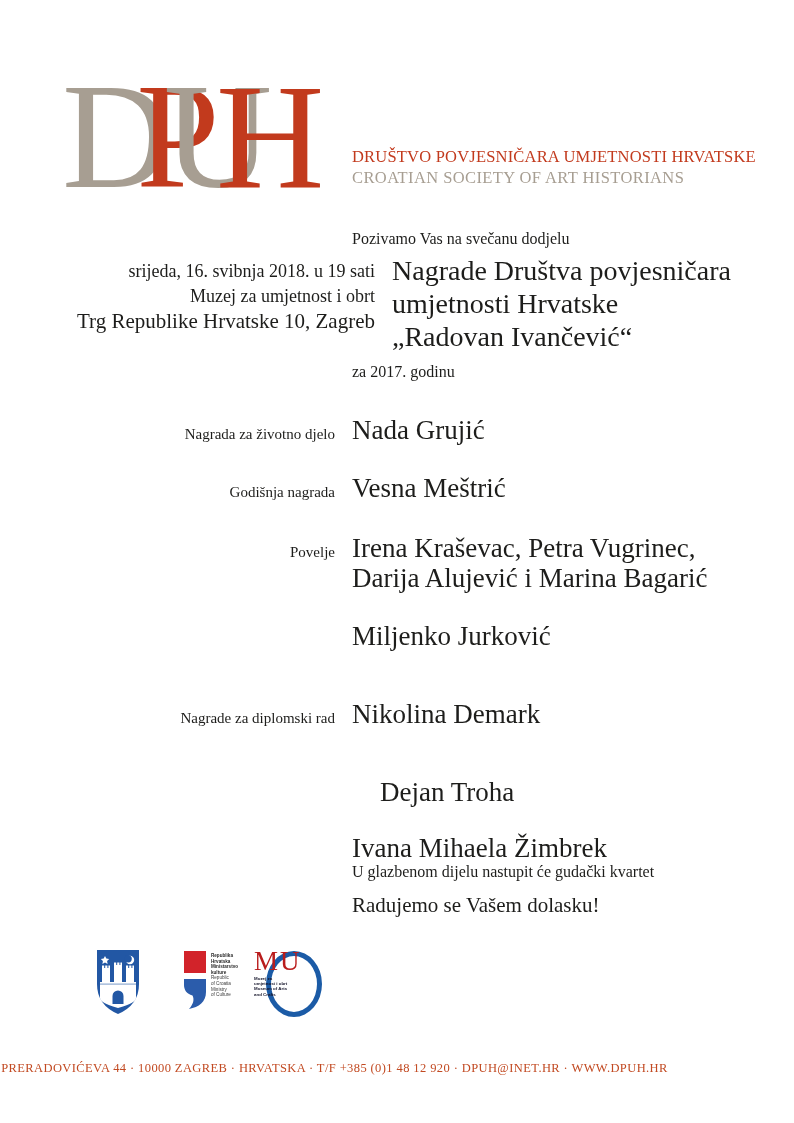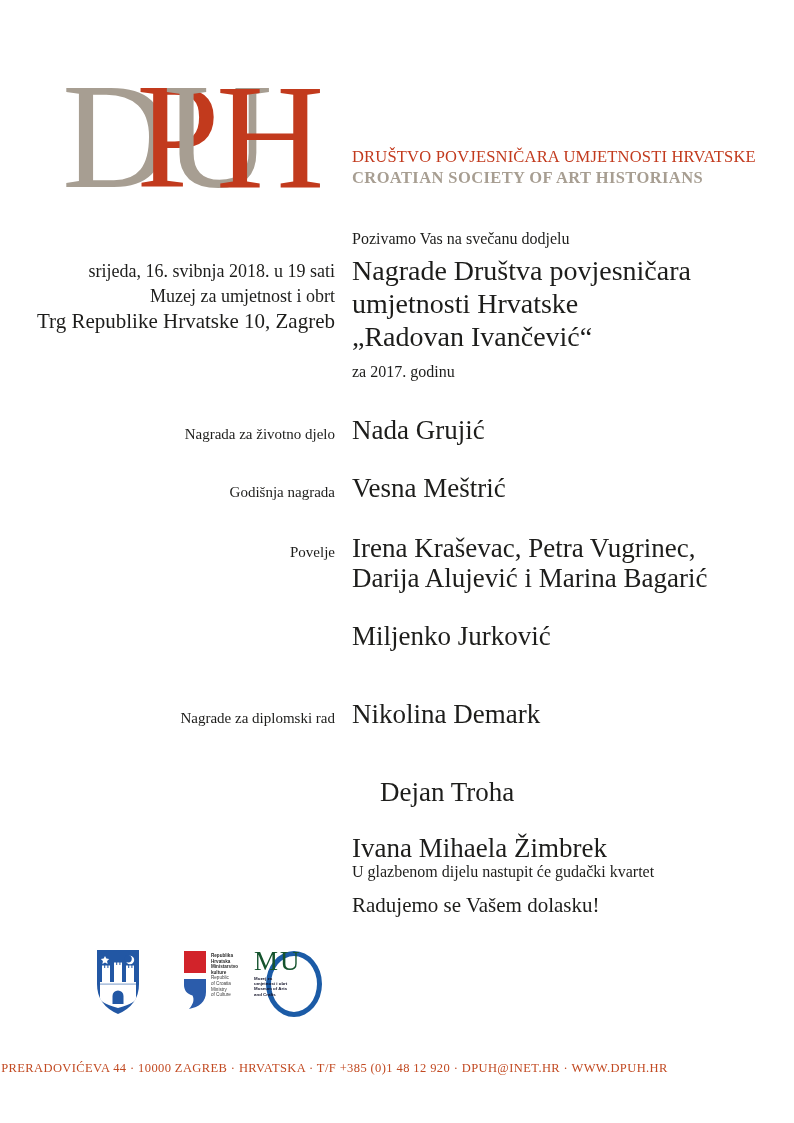--- a/index.html
+++ b/index.html
@@ -18,33 +18,33 @@
     position:absolute; left:62px; top:80px; height:120px;
     font-size:150px; line-height:112px; font-weight:normal;
     white-space:nowrap;
   }
   .dpuh-logo span { display:inline-block; }
   .dpuh-letter-p { margin-left:-34px; }
   .dpuh-letter-u { margin-left:-56px; }
   .dpuh-letter-h { margin-left:-56px; }
   .org-names { position:absolute; left:352px; top:146px; line-height:21px; }
   .org-name-hr { color:var(--red,#c23a1d); font-size:16.5px; letter-spacing:0.2px; }
-  .org-name-en { color:var(--taupe,#a79e92); font-size:16.5px; letter-spacing:0.4px;font-weight:bold; }
+  .org-name-en { color:var(--taupe,#a79e92); font-size:16.5px; letter-spacing:0.4px; }
 
   
   .main { padding-top:0; }
   .row { display:flex; align-items:baseline; }
   .cl { width:335px; text-align:right; flex:0 0 335px; }
   .cr { margin-left:17px; flex:1; }
   .label { font-size:15px; color:#1d1d1b; }
   .big-name { font-size:27px; line-height:30px; }
   .small-text { font-size:16px; }
 
   .row-intro { margin-top:30px; }
-  .row-title { margin-top:6px; align-items:flex-start; }
+  .row-title { margin-top:6px; align-items:flex-start;padding-left:40px; }
   .event-when { font-size:18px; line-height:25px; padding-top:5px; }
   .event-when .addr { font-size:21px; }
   .event-title { font-size:28px; line-height:33px; }
   .row-year { margin-top:10px; }
   .row-lifetime { margin-top:34px; }
   .row-annual { margin-top:28px; }
   .row-charters { margin-top:30px; }
   .row-charter2 { margin-top:28px; }
   .row-thesis1 { margin-top:48px; }
   .row-thesis2 { margin-top:48px;padding-left:28px; }
@@ -57,21 +57,21 @@
   .sponsors {
     margin-top:30px; padding-left:95px;
     display:flex; align-items:flex-start; height:80px;
   }
   .sponsor-zagreb { width:46px; }
   .sponsor-ministry { margin-left:41px; display:flex; align-items:flex-start; }
   .ministry-mark { width:26px; }
   .ministry-lines { margin-left:3px; margin-top:5px; font-family:"Liberation Sans",sans-serif; font-size:4.6px; line-height:5.6px; color:#3a3a3a; }
   .ministry-lines div:nth-child(-n+4) { font-weight:bold; color:#2a2a2a; }
   .sponsor-mu { margin-left:16px; position:relative; width:72px; height:80px; }
-  .mu-abbr { font-size:27px; line-height:26px; letter-spacing:2px; color:#14532d; position:relative; z-index:2; }
+  .mu-abbr { font-size:27px; line-height:26px; letter-spacing:2px; color:#b91c1c; position:relative; z-index:2; }
   .mu-lines { font-family:"Liberation Sans",sans-serif; font-weight:bold; font-size:4.4px; line-height:5.2px; color:#14142a; position:relative; z-index:2; margin-top:2px; }
   .mu-circle {
     position:absolute; left:12px; top:3px; width:56px; height:66px;
     border:5px solid var(--mu-blue,#1b5ba6); border-radius:50%; z-index:1;
   }
 
   
   .footer {
     position:absolute; left:0; top:1061px; width:669px;
     text-align:center; color:var(--footer-red,#c24a22);

